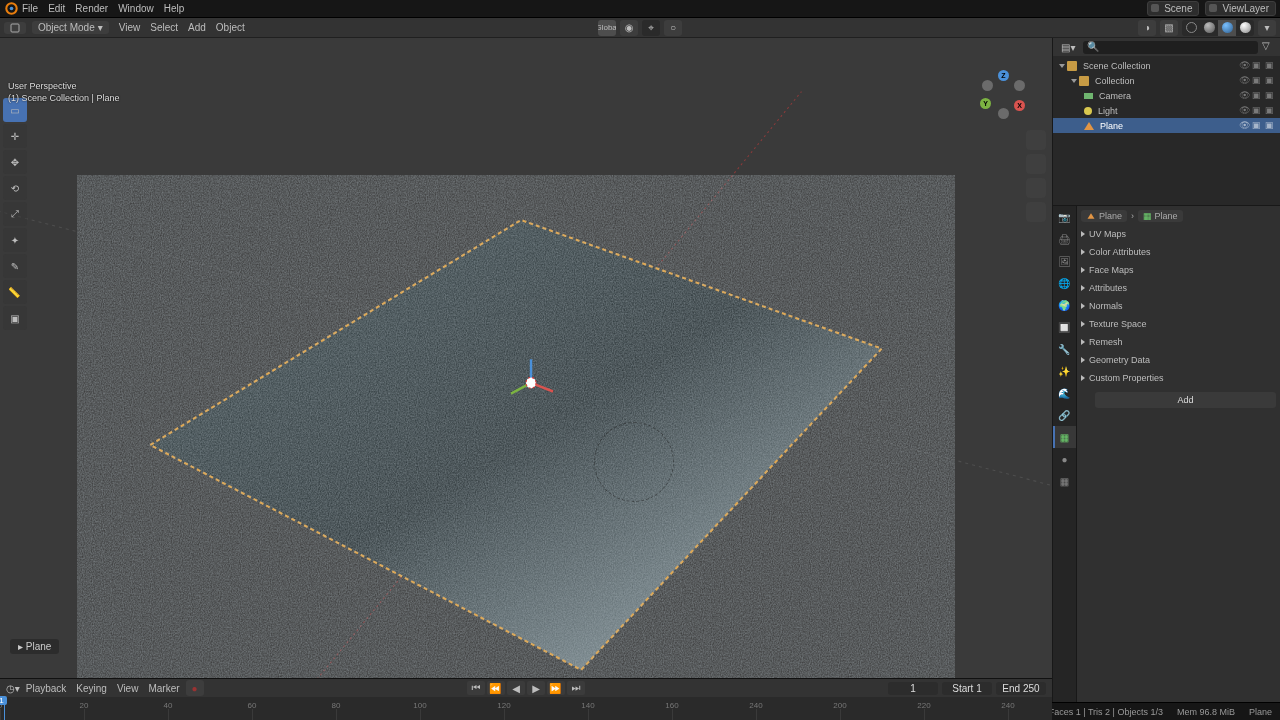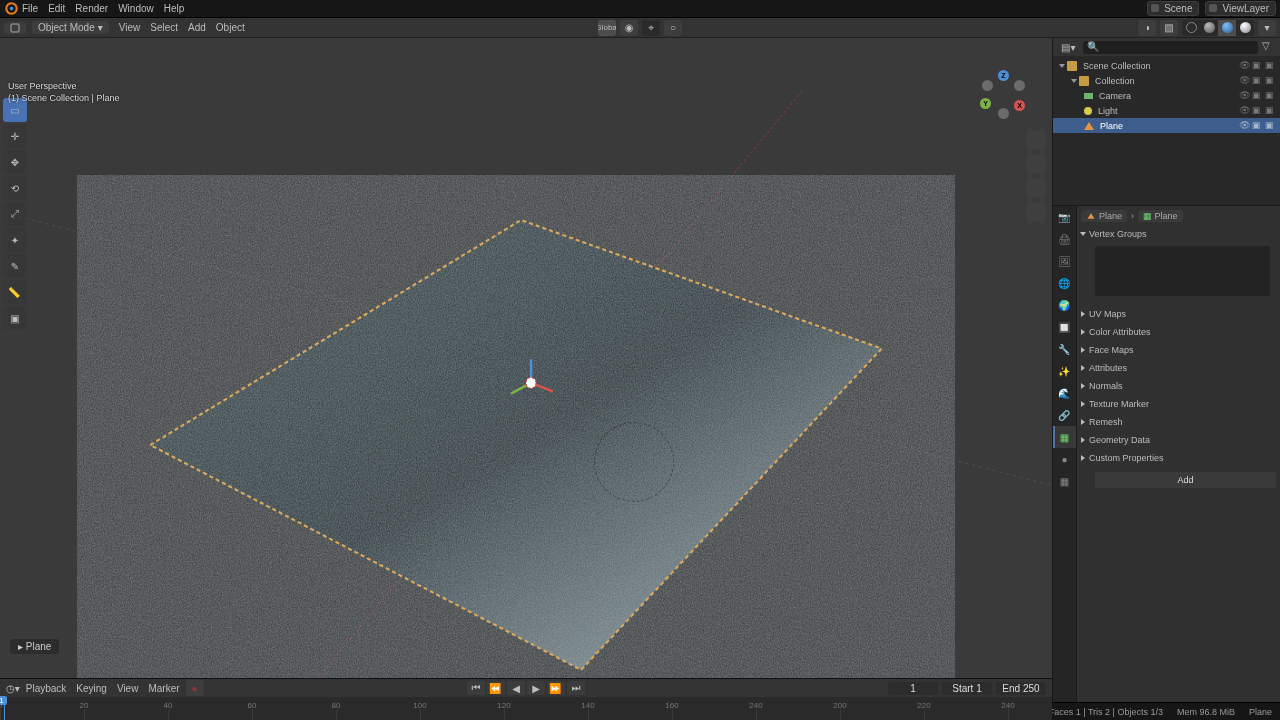--- a/index.html
+++ b/index.html
@@ -387,29 +387,20 @@
               </span>
             <span>›</span>
             <span class="chip">
                 <span style="color:#6fd46f">▦</span>
                 <span>Plane</span>
               </span>
           </div>
           <div id="panels">
               <div class="panel">
                 <div class="phdr">
-                  <span class="tri open"></span>
-                  <span>Vertex Groups</span>
-                </div>
-                <div class="body">
-                  <div class="box"></div>
-                </div>
-              </div>
-              <div class="panel">
-                <div class="phdr">
                   <span class="tri"></span>
                   <span>UV Maps</span>
                 </div>
               </div>
               <div class="panel">
                 <div class="phdr">
                   <span class="tri"></span>
                   <span>Color Attributes</span>
                 </div>
               </div>
@@ -427,21 +418,21 @@
               </div>
               <div class="panel">
                 <div class="phdr">
                   <span class="tri"></span>
                   <span>Normals</span>
                 </div>
               </div>
               <div class="panel">
                 <div class="phdr">
                   <span class="tri"></span>
-                  <span>Texture Marker</span>
+                  <span>Texture Space</span>
                 </div>
               </div>
               <div class="panel">
                 <div class="phdr">
                   <span class="tri"></span>
                   <span>Remesh</span>
                 </div>
               </div>
               <div class="panel">
                 <div class="phdr">

